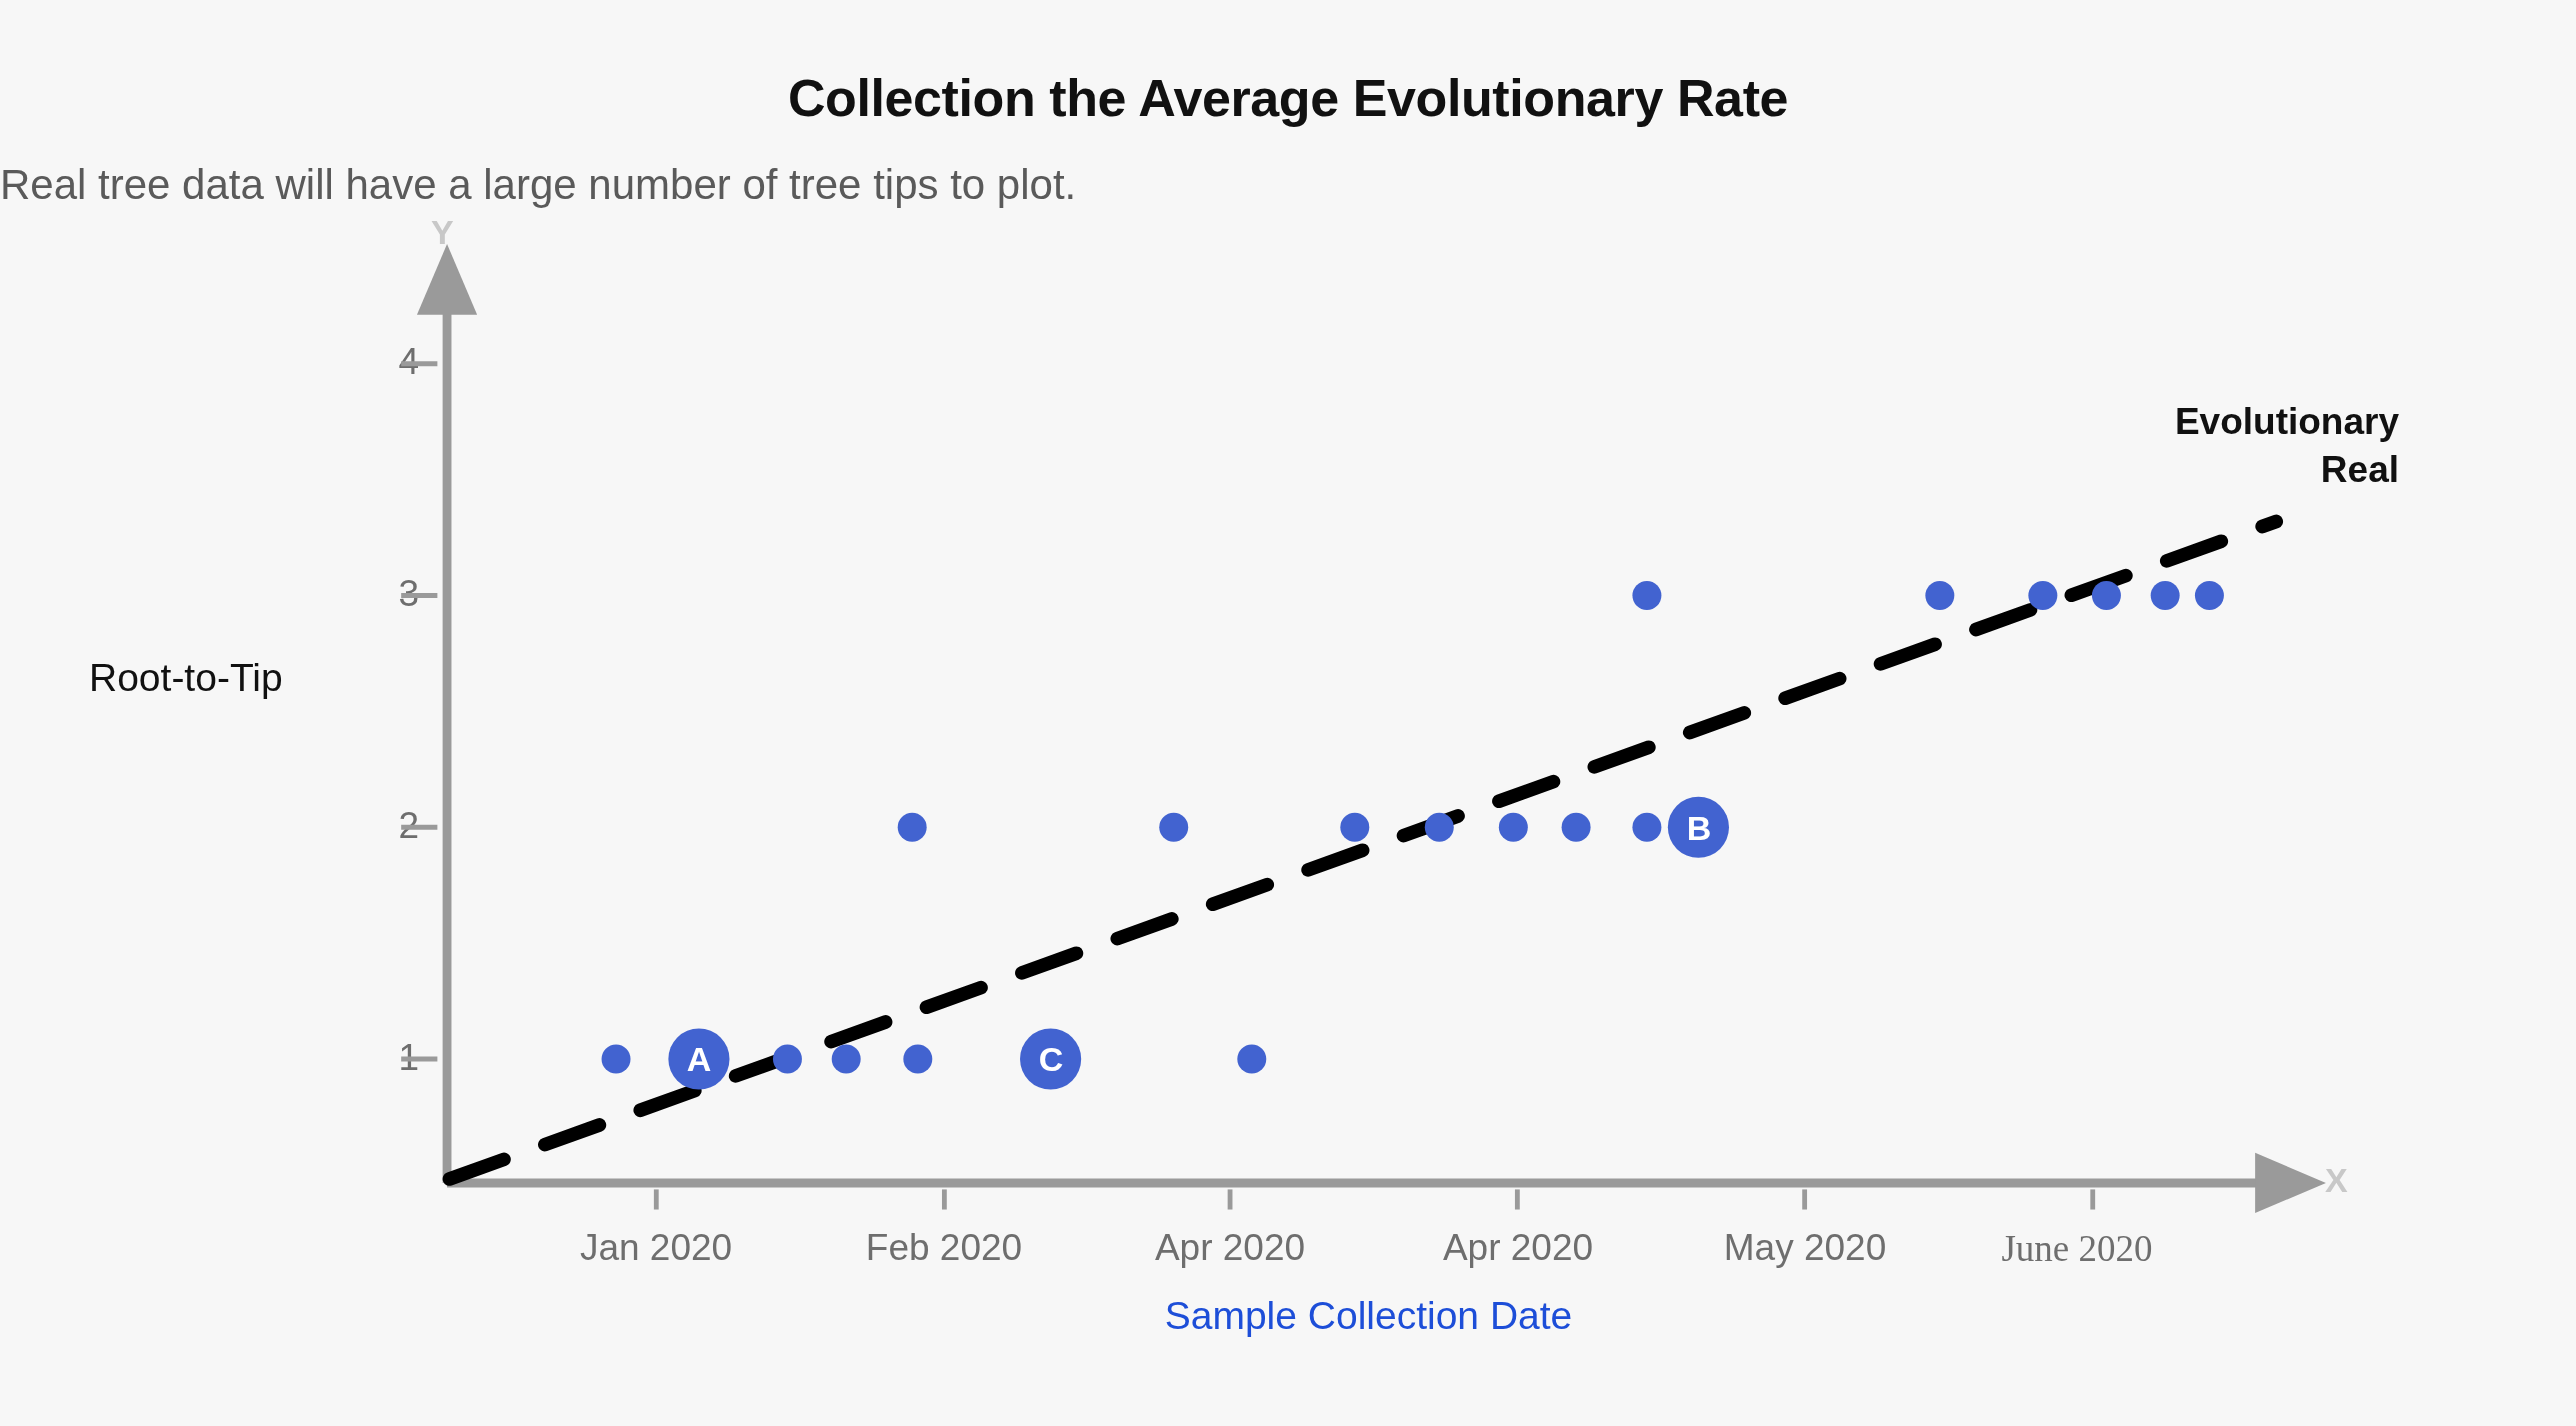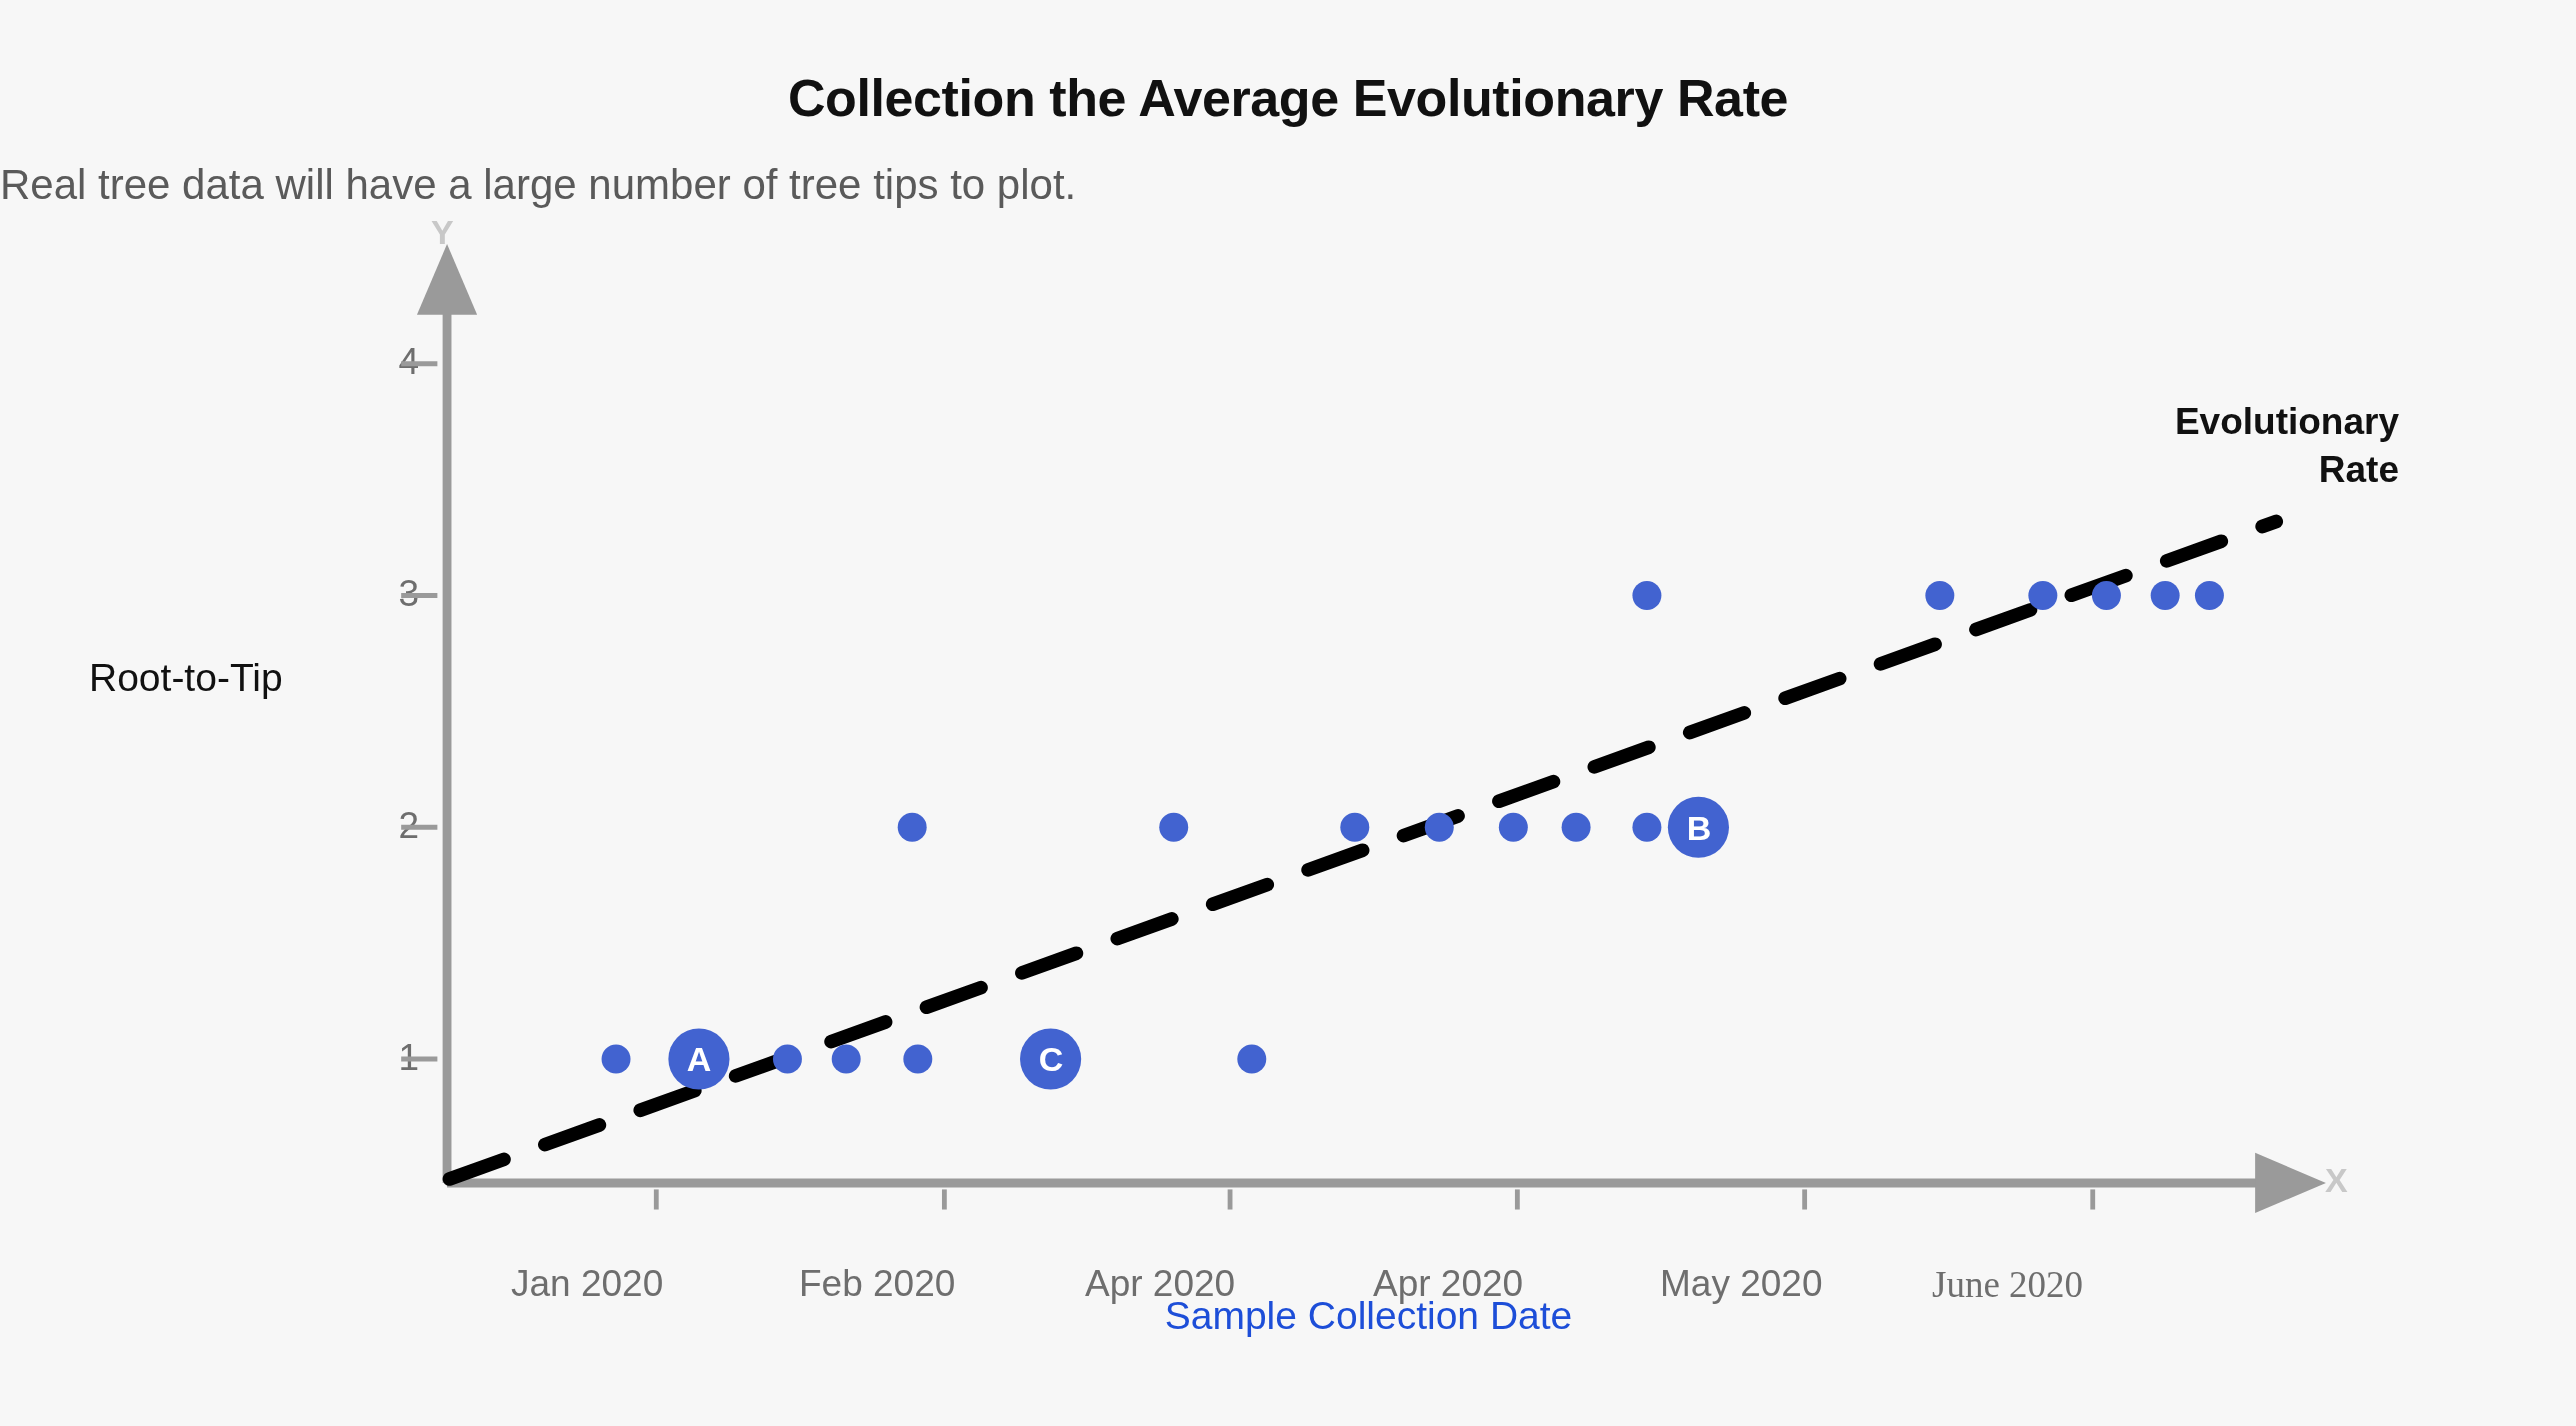--- a/index.html
+++ b/index.html
@@ -79,24 +79,24 @@
   .y-tick-label {
     position: absolute;
     width: 97px;
     text-align: right;
     font-size: 37px;
     color: #6e6e6e;
   }
   .x-tick-label {
     position: absolute;
     width: 290px;
+    text-align: center;
     font-size: 37px;
     color: #6e6e6e;
     top: 1227px;
-    margin-top: 36px;
   }
 
   
   #rate-annotation {
     position: absolute;
     left: 1996px;
     top: 398px;
     width: 403px;
     text-align: right;
     font-size: 37px;
@@ -148,21 +148,21 @@
 
   <div class="x-tick-label" style="left:511px;">Jan 2020</div>
   <div class="x-tick-label" style="left:799px;">Feb 2020</div>
   <div class="x-tick-label" style="left:1085px;">Apr 2020</div>
   <div class="x-tick-label" style="left:1373px;">Apr 2020</div>
   <div class="x-tick-label" style="left:1660px;">May 2020</div>
   <div class="x-tick-label" style="left:1932px;font-family:Liberation Serif, serif;">June 2020</div>
 
   <div id="rate-annotation">
     <div>Evolutionary</div>
-    <div>Rate</div>
+    <div>Real</div>
   </div>
 
   <svg id="plot-svg" viewBox="0 0 3200 1772">
     <defs>
       <marker id="arrowhead" markerWidth="8" markerHeight="8" refX="4.2" refY="4" orient="auto">
         <polygon points="0,0.6 8,4 0,7.4" fill="#9a9a9a"></polygon>
       </marker>
     </defs>
 
     <line x1="555" y1="1470" x2="555" y2="345" stroke="#9a9a9a" stroke-width="11" marker-end="url(#arrowhead)"></line>

